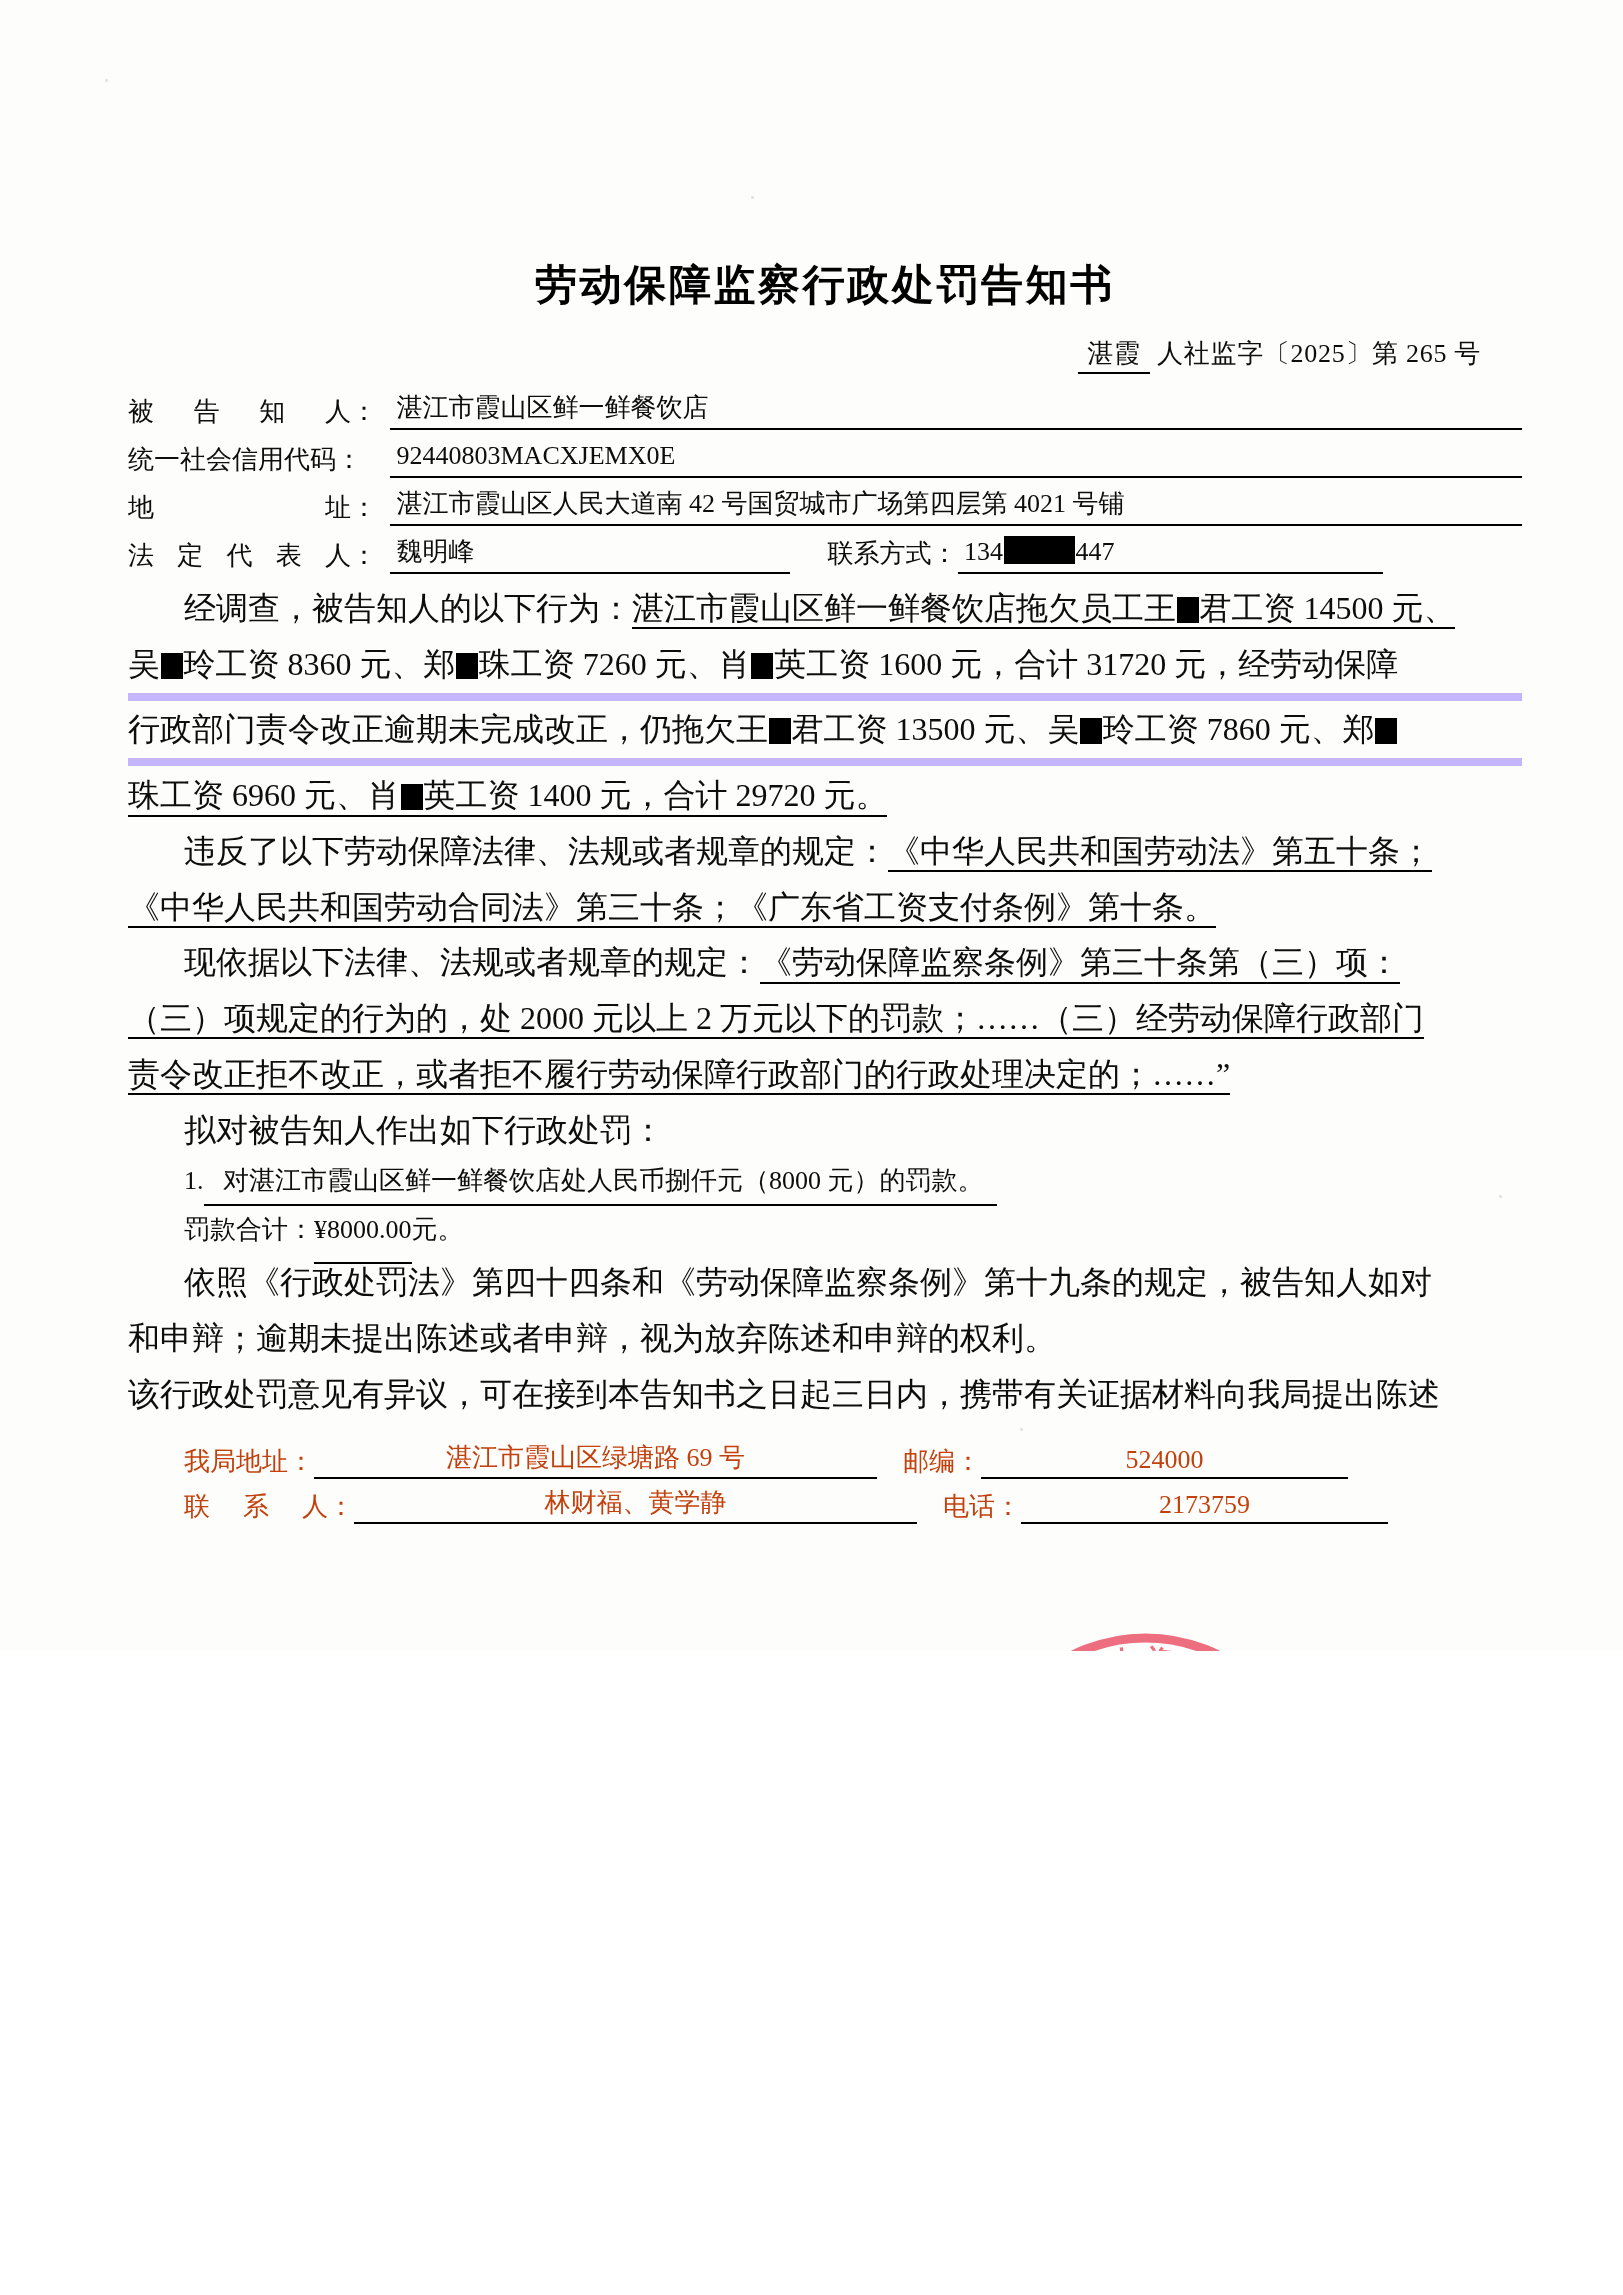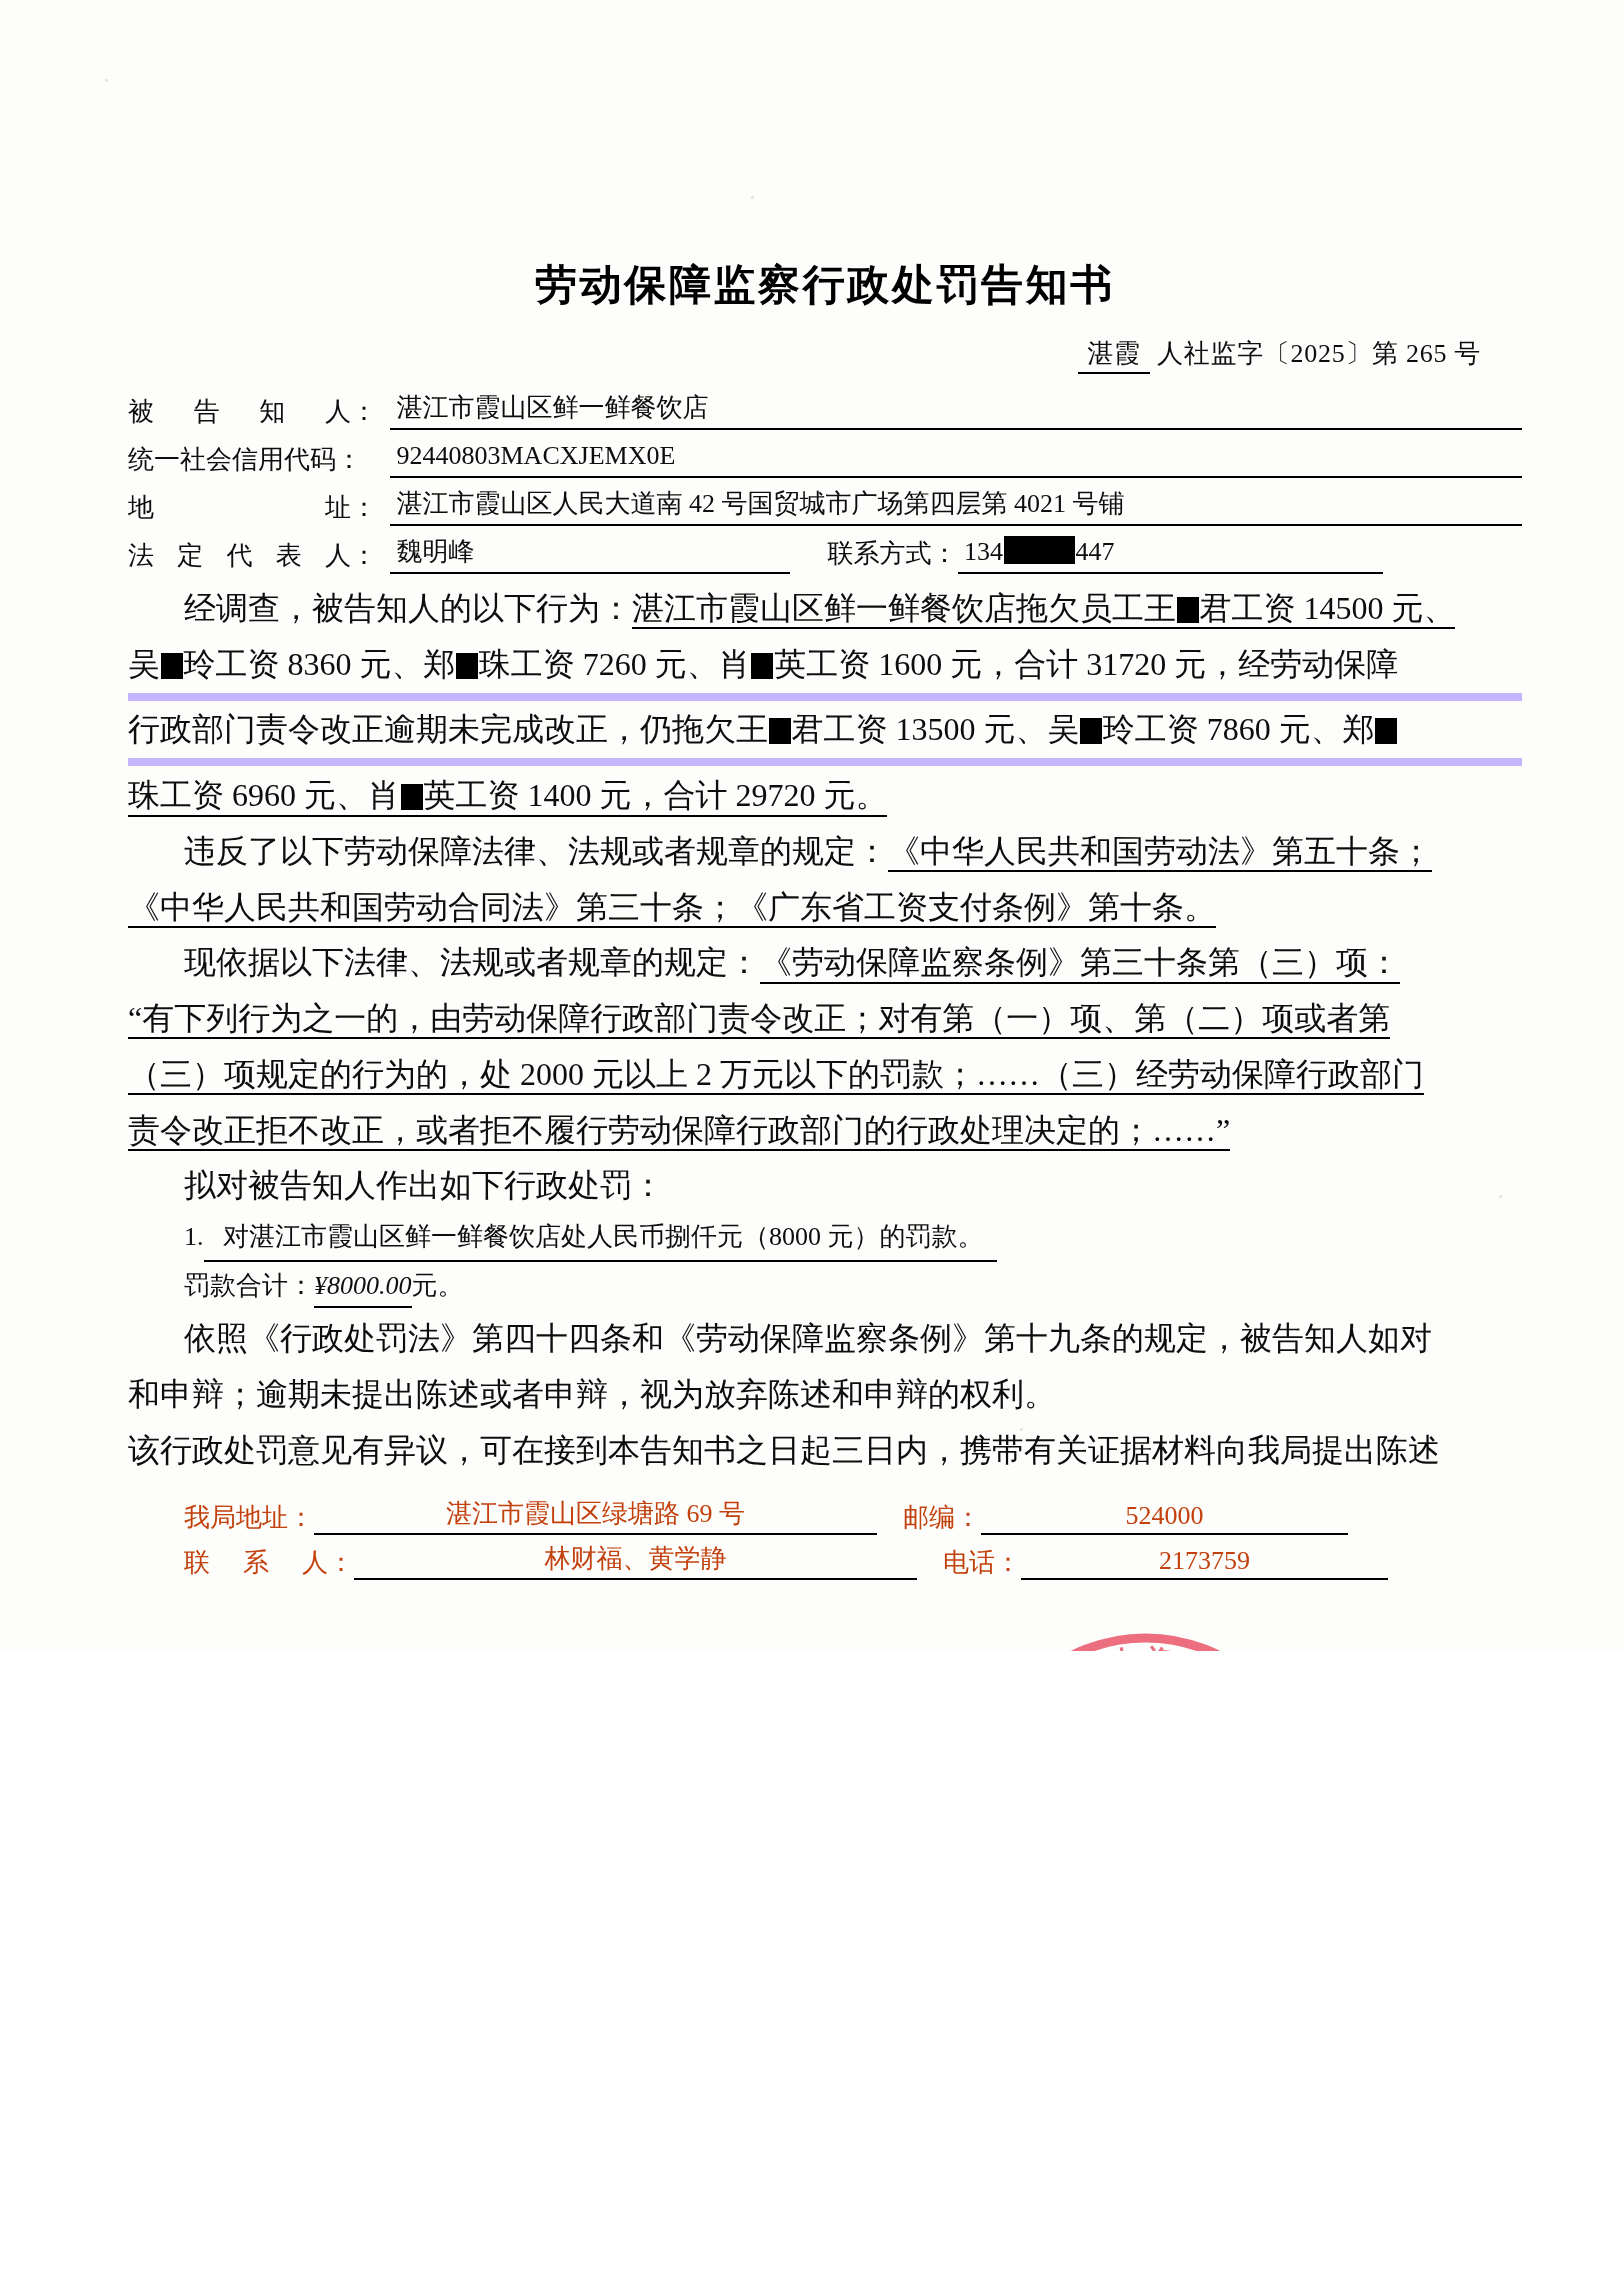--- a/index.html
+++ b/index.html
@@ -147,23 +147,22 @@
   }
   .fine-total {
     font-size: 26px;
     line-height: 1.62;
     margin: 0 0 6.5px 0;
     text-indent: 56px;
     color: #0d0d0d;
   }
   .fine-total .amt {
     border-bottom: 2px solid #000;
-    padding-bottom: 6px;
+    padding-bottom: 18px;
     font-family: "Liberation Serif", serif;
-    font-style: italic;
   }
 
   
   .contact-block {
     margin-top: 19.6px;
     padding-left: 56px;
   }
   .contact-row {
     display: flex;
     align-items: flex-end;
@@ -312,21 +311,20 @@
       <p class="body">
           <span class="block-underline"><span>行政部门责令改正逾期未完成改正，仍拖欠王</span><span class="redact"></span><span>君工资 13500 元、吴</span><span class="redact"></span><span>玲工资 7860 元、郑</span><span class="redact"></span></span>
         </p>
 
       <p class="body"><span class="u"><span>珠工资 6960 元、肖</span><span class="redact"></span><span>英工资 1400 元，合计 29720 元。</span></span></p>
 
       <p class="body indent"><span>违反了以下劳动保障法律、法规或者规章的规定：</span><span class="u">《中华人民共和国劳动法》第五十条；</span></p>
       <p class="body"><span class="u">《中华人民共和国劳动合同法》第三十条；《广东省工资支付条例》第十条。</span></p>
 
       <p class="body indent"><span>现依据以下法律、法规或者规章的规定：</span><span class="u">《劳动保障监察条例》第三十条第（三）项：</span></p>
-      <p class="body"><span class="u">“有下列行为之一的，由劳动保障行政部门责令改正；对有第（一）项、第（二）项或者第</span></p>
       <p class="body"><span class="u">（三）项规定的行为的，处 2000 元以上 2 万元以下的罚款；……（三）经劳动保障行政部门</span></p>
       <p class="body"><span class="u">责令改正拒不改正，或者拒不履行劳动保障行政部门的行政处理决定的；……”</span></p>
 
       <p class="body indent">拟对被告知人作出如下行政处罚：</p>
 
       <p class="penalty-item"><span>1.</span><span class="u-long">&nbsp;&nbsp;&nbsp;<span>对湛江市霞山区鲜一鲜餐饮店处人民币捌仟元（8000 元）的罚款。</span>&nbsp;&nbsp;</span></p>
 
       <p class="fine-total"><span>罚款合计：</span><span class="amt">¥8000.00</span><span>元。</span></p>
 
       <p class="body indent">依照《行政处罚法》第四十四条和《劳动保障监察条例》第十九条的规定，被告知人如对</p>

